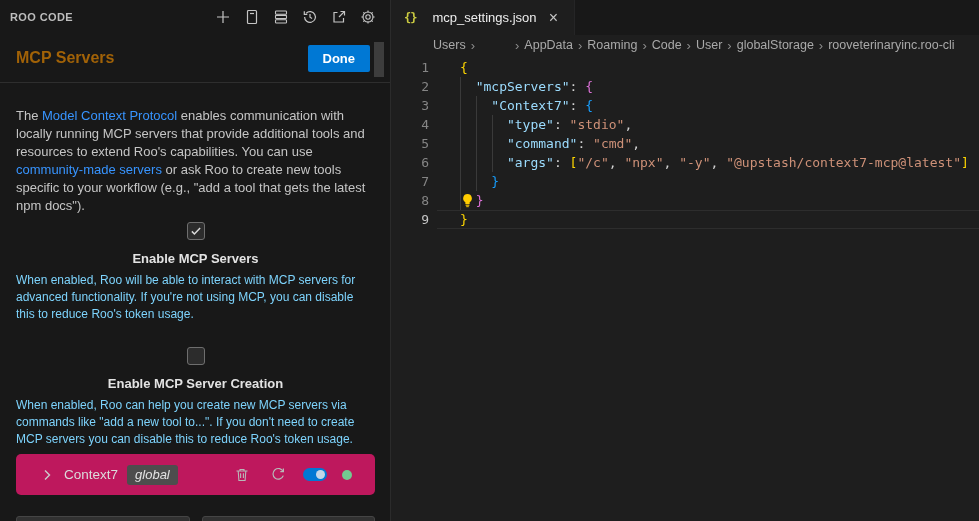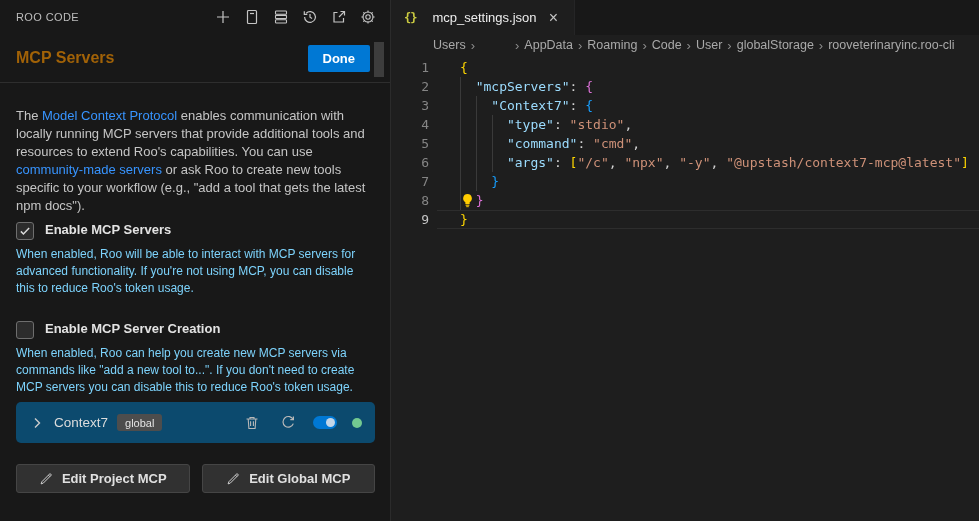--- a/index.html
+++ b/index.html
@@ -3,54 +3,54 @@
 <meta charset="utf-8">
 <style>
   html,body{margin:0;padding:0;background:#111;}
   .app{position:relative;width:979px;height:521px;overflow:hidden;background:#1e1e1e;
        font-family:"Liberation Sans",sans-serif;-webkit-font-smoothing:antialiased;}
 
   
   .sidebar{position:absolute;left:0;top:0;width:391px;height:521px;background:#181818;
            border-right:1px solid #2b2b2b;box-sizing:border-box;color:#ccc;}
   .panel-header{display:flex;align-items:center;justify-content:space-between;height:34px;
-                padding:0 12px 0 16px;}
+                padding:0 12px 0 10px;font-weight:bold;}
   .panel-title{font-size:11px;color:#bdbdbd;letter-spacing:.4px;}
   .header-icons{display:flex;gap:9px;}
   .icon-btn{width:20px;height:20px;display:flex;align-items:center;justify-content:center;
             cursor:pointer;border-radius:3px;}
   .icon-btn svg{width:16px;height:16px;}
 
   .page-header{display:flex;align-items:center;justify-content:space-between;height:48px;
                padding:0 20px 0 16px;border-bottom:1px solid #2e2e2e;}
   .page-title{font-size:16px;font-weight:bold;color:#a16207;margin:0;}
   .done-btn{background:var(--accent,#0078d4);color:#fff;border:none;border-radius:2px;
             font-size:13px;font-weight:600;height:27px;padding:0 15px;cursor:pointer;
             font-family:inherit;}
 
   .panel-body{padding:0 15px 0 16px;}
   .intro{margin:24px 0 0;font-size:13px;line-height:18px;color:#c5c5c5;}
   .intro a.link{color:var(--link,#3794ff);text-decoration:none;cursor:pointer;}
 
-  .check-row{display:flex;gap:11px;margin-top:7px;}
+  .check-row{display:flex;align-items:center;gap:11px;margin-top:7px;flex-direction:column;}
   .check-row.second{margin-top:24px;}
   .checkbox{width:18px;height:18px;flex:none;background:#2c2c2c;border:1px solid #6e6e6e;
             border-radius:3px;box-sizing:border-box;display:flex;align-items:center;
             justify-content:center;cursor:pointer;}
   .checkbox svg{width:12px;height:12px;display:none;}
   .checkbox.checked svg{display:block;}
   .check-label{font-size:13px;font-weight:bold;color:#e3e3e3;}
   .desc{margin:6px 0 0;font-size:12px;line-height:17px;color:#7dd3fc;}
 
-  .server-row{display:flex;align-items:center;height:41px;margin-top:6px;background:#0c4a6e;
-              border-radius:5px;padding:0 13px;}
+  .server-row{display:flex;align-items:center;height:41px;margin-top:6px;background:#be185d;
+              border-radius:5px;padding:0 23px;}
   .chev{width:16px;height:16px;flex:none;cursor:pointer;}
   .server-name{font-size:13.5px;color:#dcdcdc;margin-left:9px;}
-  .badge{font-size:11px;background:#4d4d4d;color:#e3e3e3;padding:2.5px 8px;border-radius:3px;
-         margin-left:9px;}
+  .badge{font-size:13px;background:#4d4d4d;color:#e3e3e3;padding:2.5px 8px;border-radius:3px;
+         margin-left:9px;font-style:italic;}
   .row-spacer{flex:1;}
   .row-icon{width:16px;height:16px;cursor:pointer;flex:none;}
   .row-icon.refresh{margin-left:20px;}
   .toggle{width:24px;height:13px;border-radius:7px;background:#5a5a5a;position:relative;
           cursor:pointer;margin-left:17px;flex:none;}
   .toggle.on{background:var(--accent,#0078d4);}
   .toggle .knob{position:absolute;top:2px;left:2px;width:9px;height:9px;border-radius:50%;
                 background:#c9c9c9;}
   .toggle.on .knob{left:13px;background:#c3d6e8;}
   .status-dot{width:10px;height:10px;border-radius:50%;background:var(--green,#73c991);

